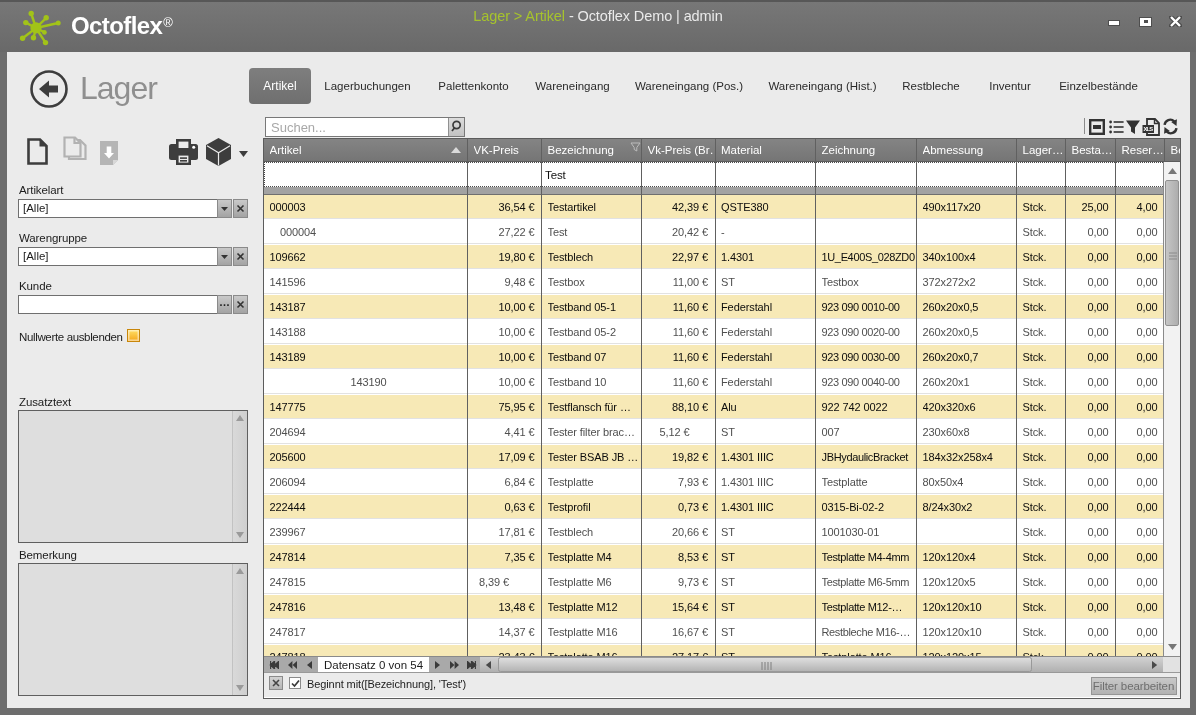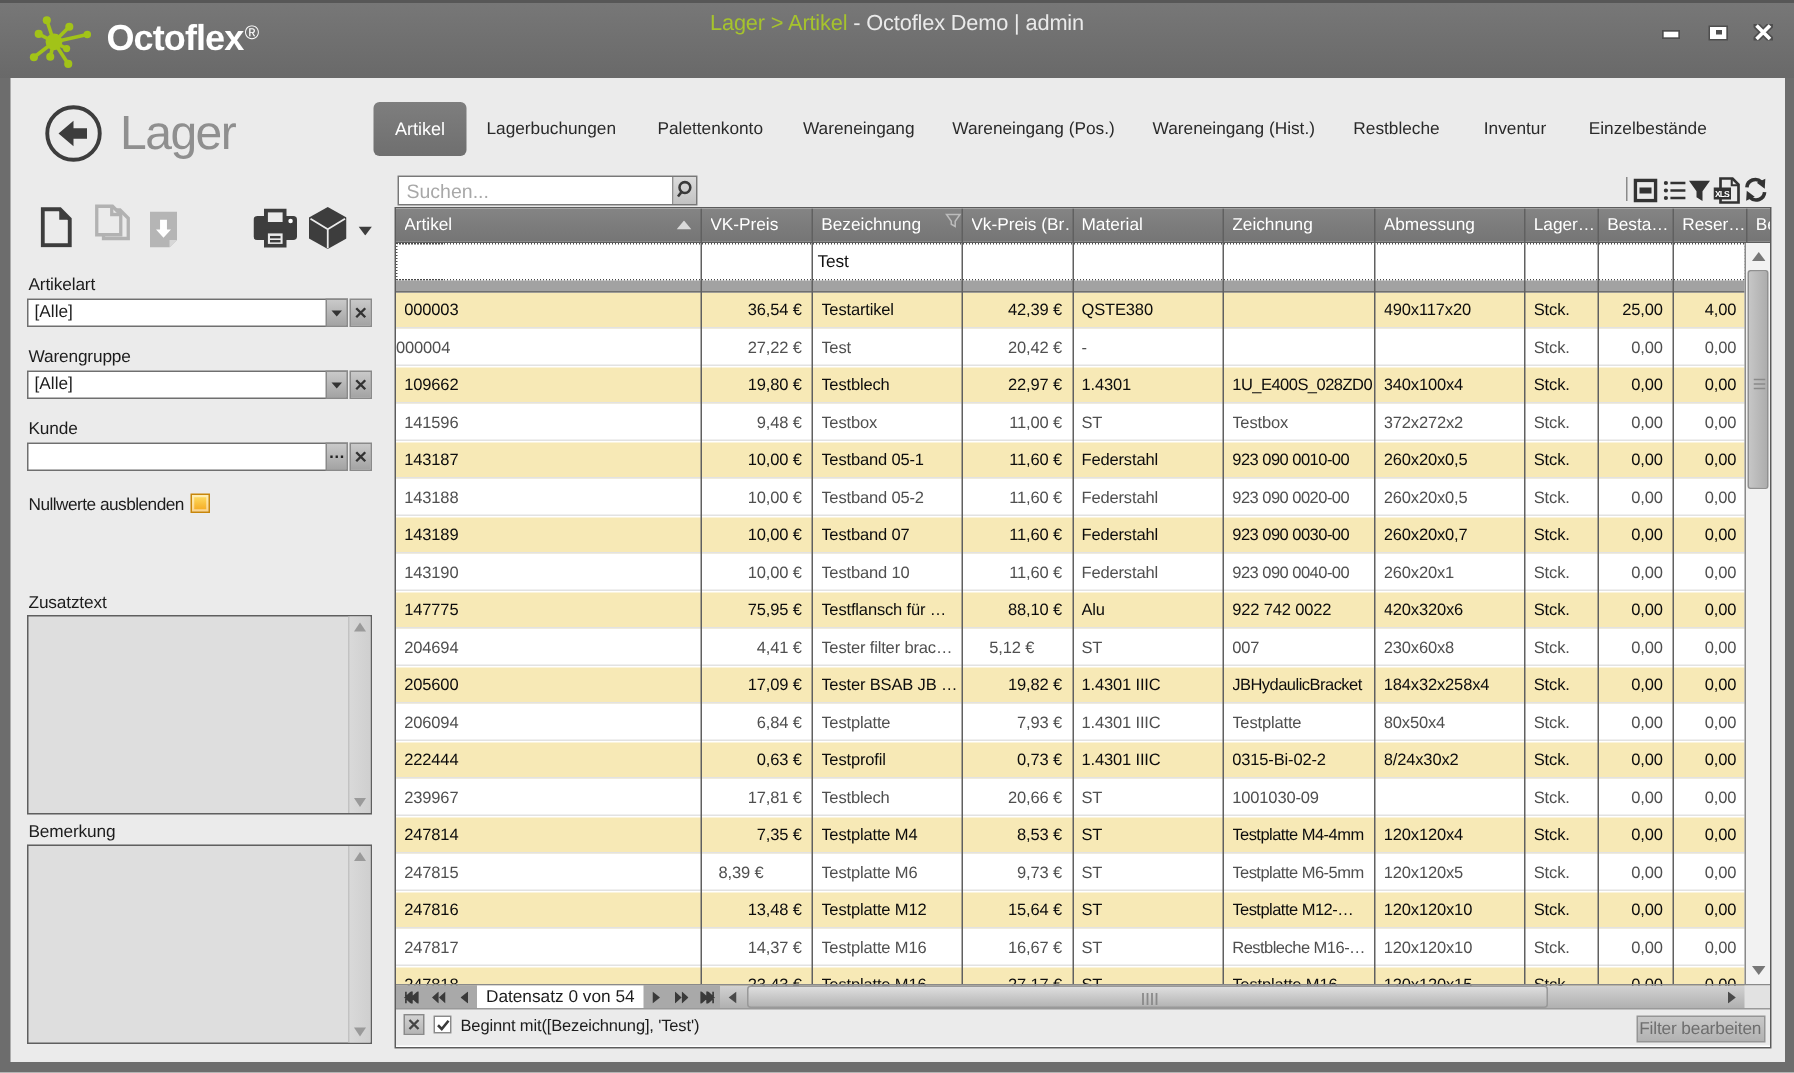--- a/index.html
+++ b/index.html
@@ -278,21 +278,21 @@
 <div class="c tk" style="left:5.5px;width:198px;top:60px;">000003</div>
         <div class="c tk" style="left:203px;width:67.5px;text-align:right;top:60px;">36,54 €</div>
         <div class="c tk" style="left:283.5px;width:94px;top:60px;">Testartikel</div>
         <div class="c tk" style="left:377px;width:67px;text-align:right;top:60px;">42,39 €</div>
         <div class="c tk" style="left:457px;width:94.5px;top:60px;">QSTE380</div>
         <div class="c tk" style="left:658.5px;width:94px;top:60px;">490x117x20</div>
         <div class="c tk" style="left:758.5px;width:43px;top:60px;">Stck.</div>
         <div class="c tk" style="left:801px;width:43.5px;text-align:right;top:60px;">25,00</div>
         <div class="c tk" style="left:851px;width:42.5px;text-align:right;top:60px;">4,00</div>
 <div class="row" style="top:80.5px;background:#ffffff;"></div>
-<div class="c tw" style="left:0;width:165px;top:85px;">000004</div>
+<div class="c tw" style="left:16px;width:165px;top:85px;">000004</div>
         <div class="c tw" style="left:203px;width:67.5px;text-align:right;top:85px;">27,22 €</div>
         <div class="c tw" style="left:283.5px;width:94px;top:85px;">Test</div>
         <div class="c tw" style="left:377px;width:67px;text-align:right;top:85px;padding-left:12px;">20,42 €</div>
         <div class="c tw" style="left:457px;width:94.5px;top:85px;">-</div>
         <div class="c tw" style="left:758.5px;width:43px;top:85px;">Stck.</div>
         <div class="c tw" style="left:801px;width:43.5px;text-align:right;top:85px;">0,00</div>
         <div class="c tw" style="left:851px;width:42.5px;text-align:right;top:85px;">0,00</div>
 <div class="row" style="top:105.5px;background:#f7e9b6;"></div>
 <div class="c tk" style="left:5.5px;width:198px;top:110px;">109662</div>
         <div class="c tk" style="left:203px;width:67.5px;text-align:right;top:110px;">19,80 €</div>
@@ -342,21 +342,21 @@
         <div class="c tk" style="left:203px;width:67.5px;text-align:right;top:210px;">10,00 €</div>
         <div class="c tk" style="left:283.5px;width:94px;top:210px;">Testband 07</div>
         <div class="c tk" style="left:377px;width:67px;text-align:right;top:210px;">11,60 €</div>
         <div class="c tk" style="left:457px;width:94.5px;top:210px;">Federstahl</div>
         <div class="c tk" style="left:557.5px;width:95px;letter-spacing:-0.35px;top:210px;">923 090 0030-00</div>
         <div class="c tk" style="left:658.5px;width:94px;top:210px;">260x20x0,7</div>
         <div class="c tk" style="left:758.5px;width:43px;top:210px;">Stck.</div>
         <div class="c tk" style="left:801px;width:43.5px;text-align:right;top:210px;">0,00</div>
         <div class="c tk" style="left:851px;width:42.5px;text-align:right;top:210px;">0,00</div>
 <div class="row" style="top:230.5px;background:#ffffff;"></div>
-<div class="c tw" style="left:5.5px;width:198px;top:235px;">143190</div>
+<div class="c tw" style="left:5.5px;width:198px;top:235px;text-align:center;">143190</div>
         <div class="c tw" style="left:203px;width:67.5px;text-align:right;top:235px;">10,00 €</div>
         <div class="c tw" style="left:283.5px;width:94px;top:235px;">Testband 10</div>
         <div class="c tw" style="left:377px;width:67px;text-align:right;top:235px;">11,60 €</div>
         <div class="c tw" style="left:457px;width:94.5px;top:235px;">Federstahl</div>
         <div class="c tw" style="left:557.5px;width:95px;letter-spacing:-0.35px;top:235px;">923 090 0040-00</div>
         <div class="c tw" style="left:658.5px;width:94px;top:235px;">260x20x1</div>
         <div class="c tw" style="left:758.5px;width:43px;top:235px;">Stck.</div>
         <div class="c tw" style="left:801px;width:43.5px;text-align:right;top:235px;">0,00</div>
         <div class="c tw" style="left:851px;width:42.5px;text-align:right;top:235px;">0,00</div>
 <div class="row" style="top:255.5px;background:#f7e9b6;"></div>
@@ -413,21 +413,21 @@
         <div class="c tk" style="left:658.5px;width:94px;top:360px;">8/24x30x2</div>
         <div class="c tk" style="left:758.5px;width:43px;top:360px;">Stck.</div>
         <div class="c tk" style="left:801px;width:43.5px;text-align:right;top:360px;">0,00</div>
         <div class="c tk" style="left:851px;width:42.5px;text-align:right;top:360px;">0,00</div>
 <div class="row" style="top:380.5px;background:#ffffff;"></div>
 <div class="c tw" style="left:5.5px;width:198px;top:385px;">239967</div>
         <div class="c tw" style="left:203px;width:67.5px;text-align:right;top:385px;">17,81 €</div>
         <div class="c tw" style="left:283.5px;width:94px;top:385px;">Testblech</div>
         <div class="c tw" style="left:377px;width:67px;text-align:right;top:385px;">20,66 €</div>
         <div class="c tw" style="left:457px;width:94.5px;top:385px;">ST</div>
-        <div class="c tw" style="left:557.5px;width:95px;top:385px;">1001030-09</div>
+        <div class="c tw" style="left:557.5px;width:95px;top:385px;">1001030-01</div>
         <div class="c tw" style="left:758.5px;width:43px;top:385px;">Stck.</div>
         <div class="c tw" style="left:801px;width:43.5px;text-align:right;top:385px;">0,00</div>
         <div class="c tw" style="left:851px;width:42.5px;text-align:right;top:385px;">0,00</div>
 <div class="row" style="top:405.5px;background:#f7e9b6;"></div>
 <div class="c tk" style="left:5.5px;width:198px;top:410px;">247814</div>
         <div class="c tk" style="left:203px;width:67.5px;text-align:right;top:410px;">7,35 €</div>
         <div class="c tk" style="left:283.5px;width:94px;top:410px;">Testplatte M4</div>
         <div class="c tk" style="left:377px;width:67px;text-align:right;top:410px;">8,53 €</div>
         <div class="c tk" style="left:457px;width:94.5px;top:410px;">ST</div>
         <div class="c tk" style="left:557.5px;width:95px;letter-spacing:-0.35px;top:410px;">Testplatte M4-4mm</div>

